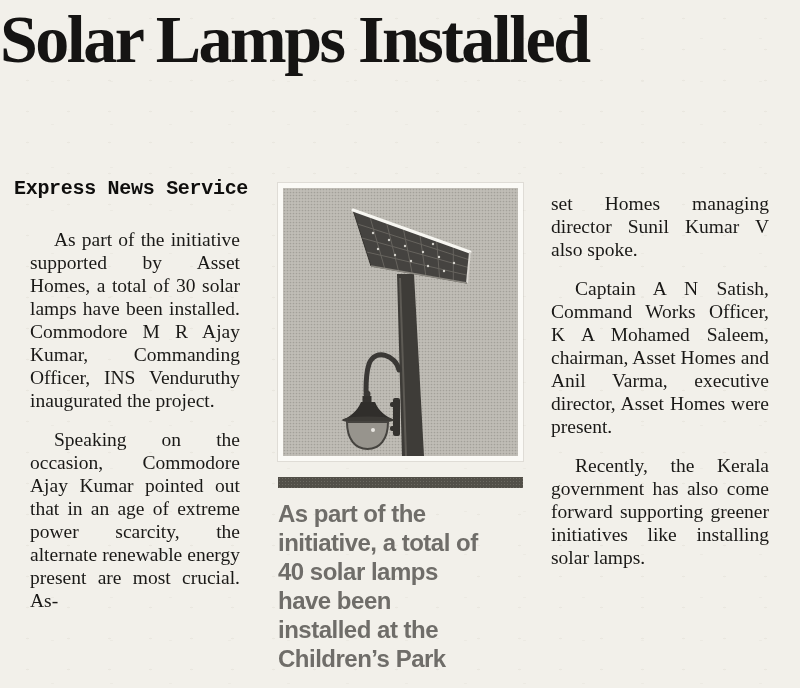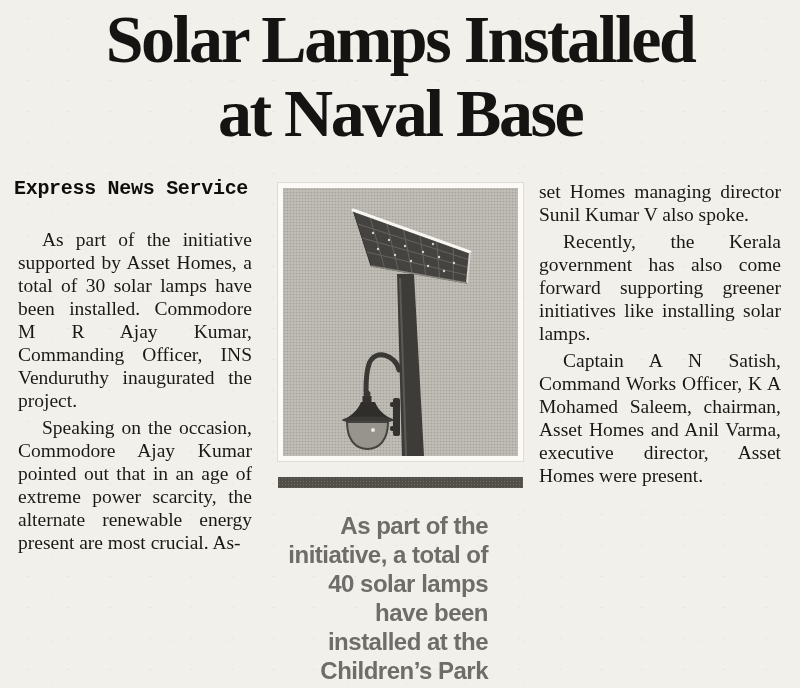--- a/index.html
+++ b/index.html
@@ -12,21 +12,21 @@
       radial-gradient(rgba(120,108,88,0.07) 1px, transparent 1.4px),
       radial-gradient(rgba(120,108,88,0.05) 1px, transparent 1.4px);
     background-size: 41px 31px, 59px 43px;
     background-position: 7px 3px, 23px 17px;
     font-family: "Liberation Serif", serif;
     color: #1a1917;
   }
   .headline {
     position: absolute; top: 2px; left: 0; right: 0;
     margin: 0;
-    text-align: center;
+    text-align: left;
     font-family: "Liberation Serif", serif;
     font-weight: 700;
     font-size: 68px;
     line-height: 74px;
     letter-spacing: -2.5px;
     color: #151413;
   }
   .hl-line { display: block; }
   .col {
     position: absolute;
@@ -38,21 +38,21 @@
   .byline {
     font-family: Liberation Mono, monospace;
     font-weight: 700;
     font-size: 20px;
     line-height: 24px;
     letter-spacing: -0.3px;
     color: #0f0e0d;
     margin: 0 0 27px 0;
   }
   .body-p {
-    margin: 4px;
+    margin: 16px;
     text-align: justify;
     color: #1a1917;
   }
   .indent { text-indent: 24px; }
   .lead { font-weight: 700; }
   .figure {
     position: absolute; left: 278px; top: 183px; width: 245px;
     margin: 0;
   }
   .photo {
@@ -62,39 +62,37 @@
   }
   .photo svg { display: block; }
   .photo-bar {
     margin-top: 16px;
     width: 245px; height: 11px;
     background-color: #524f48;
     background-image: radial-gradient(#6b6860 0.8px, transparent 1px);
     background-size: 3px 3px;
   }
   .caption {
-    margin-top: 23px;
+    margin-top: 11px;
     width: 210px;
     font-family: "Liberation Sans", sans-serif;
     font-weight: 700;
     font-size: 24px;
     line-height: 29px;
     letter-spacing: -0.5px;
     color: #6f6d69;
-    text-align: right;
   }
 </style>
 </head>
 <body>
 
 <div class="page">
 
   <h1 class="headline">
     <span class="hl-line">Solar Lamps Installed</span>
-    <span class="hl-line">at Naval Base</span>
   </h1>
 
   <div class="col col-left">
     <div class="byline">Express News Service</div>
     <p class="body-p indent">As part of the initiative supported by Asset Homes, a total of 30 solar lamps have been installed. Commodore M R Ajay Kumar, Commanding Officer, INS Venduruthy inaugurated the project.</p>
     <p class="body-p indent">Speaking on the occasion, Commodore Ajay Kumar pointed out that in an age of extreme power scarcity, the alternate renewable energy present are most crucial. As-</p>
   </div>
 
   <figure class="figure">
     <div class="photo">
@@ -165,17 +163,17 @@
           <circle cx="90" cy="242" r="2" fill="#e9e7e2"></circle>
         </g>
       </svg>
     </div>
     <div class="photo-bar"></div>
     <figcaption class="caption">As part of the initiative, a total of 40 solar lamps have been installed at the Children’s Park</figcaption>
   </figure>
 
   <div class="col col-right">
     <p class="body-p">set Homes managing director Sunil Kumar V also spoke.</p>
+    <p class="body-p indent">Captain A N Satish, Command Works Officer, K A Mohamed Saleem, chairman, Asset Homes and Anil Varma, executive director, Asset Homes were present.</p>
     <p class="body-p indent">Recently, the Kerala government has also come forward supporting greener initiatives like installing solar lamps.</p>
-    <p class="body-p indent">Captain A N Satish, Command Works Officer, K A Mohamed Saleem, chairman, Asset Homes and Anil Varma, executive director, Asset Homes were present.</p>
   </div>
 
 </div>
 
 </body></html>

